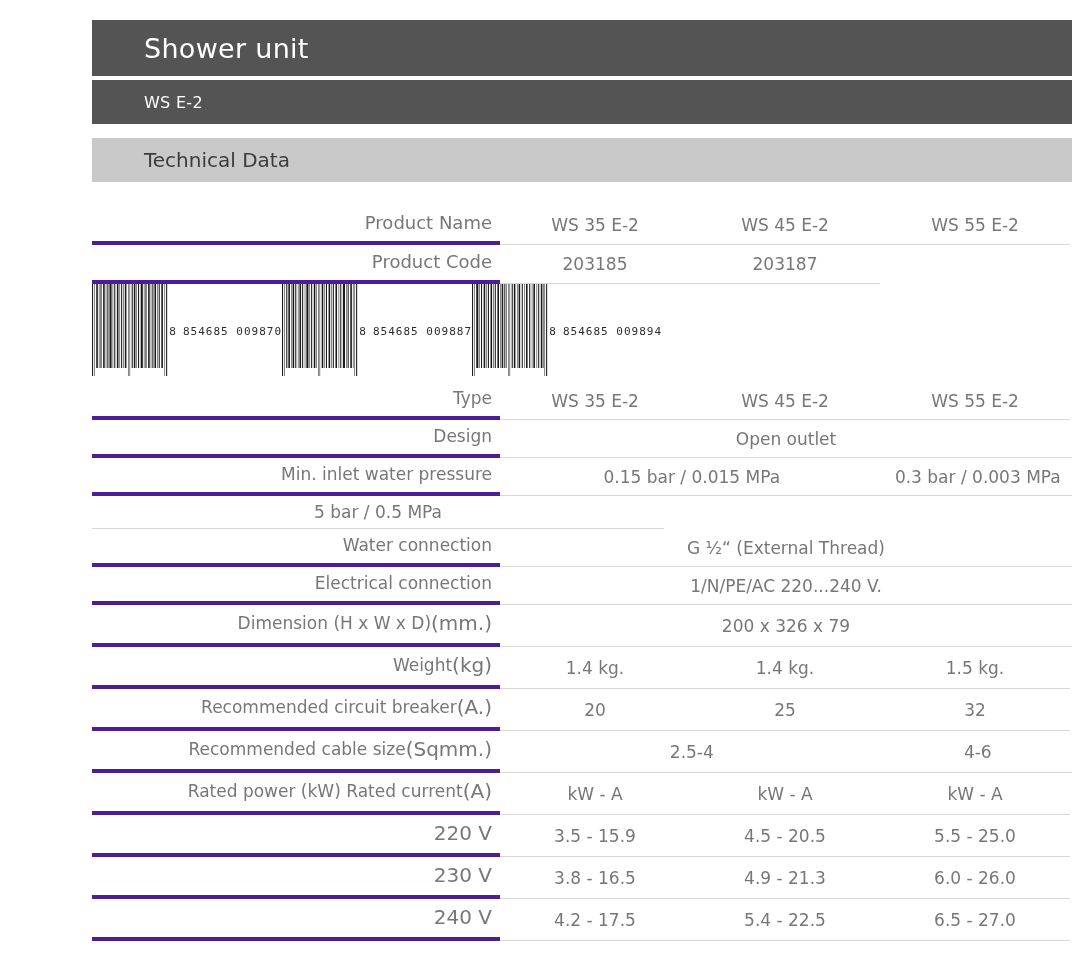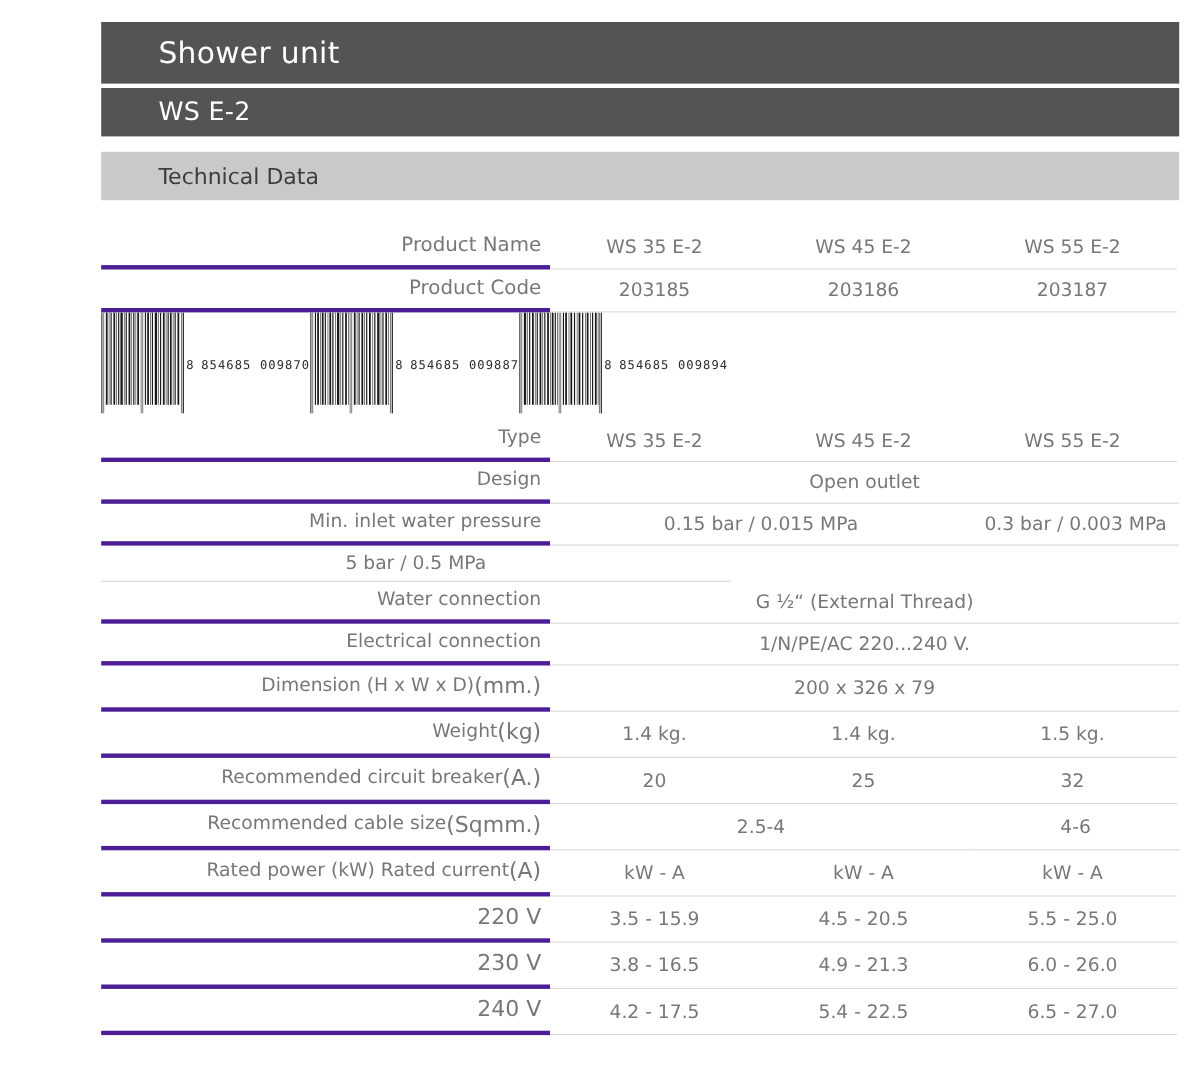--- a/index.html
+++ b/index.html
@@ -39,21 +39,21 @@
   .title-bar-1 {
     top: 20px;
     height: 56px;
     font-size: 27px;
     font-weight: 400;
     letter-spacing: 0.3px;
   }
   .title-bar-2 {
     top: 80px;
     height: 44px;
-    font-size: 23px;
+    font-size: 16px;
     font-weight: 400;
     letter-spacing: 0.3px;
   }
   .section-bar {
     position: absolute;
     left: 44px;
     top: 138px;
     width: 980px;
     height: 44px;
     background: #c9c9c9;
@@ -204,21 +204,20 @@
       </div>
     </div>
 
     <div class="row hrow">
       <div class="lbl">
         <span>Product Code</span>
         <span class="unit"></span>
       </div>
       <div class="cells underline-cells">
         <div class="cell">203185</div>
-        <div class="cell">203186</div>
         <div class="cell">203187</div>
       </div>
     </div>
 
     <div class="barcode-row">
       <div class="barcode-cells">
 
         <div class="barcode-cell">
           <svg class="barcode-bars" viewBox="0 0 146 92" preserveAspectRatio="none">
             <g fill="#1a1a1a">

